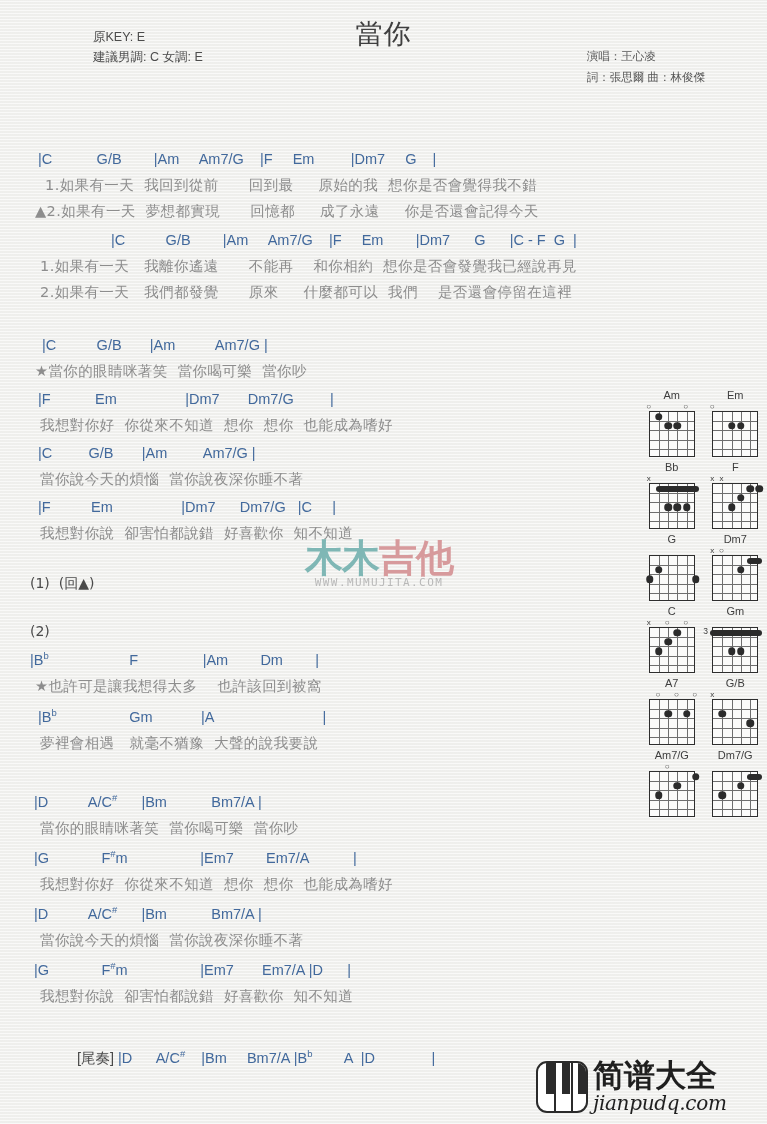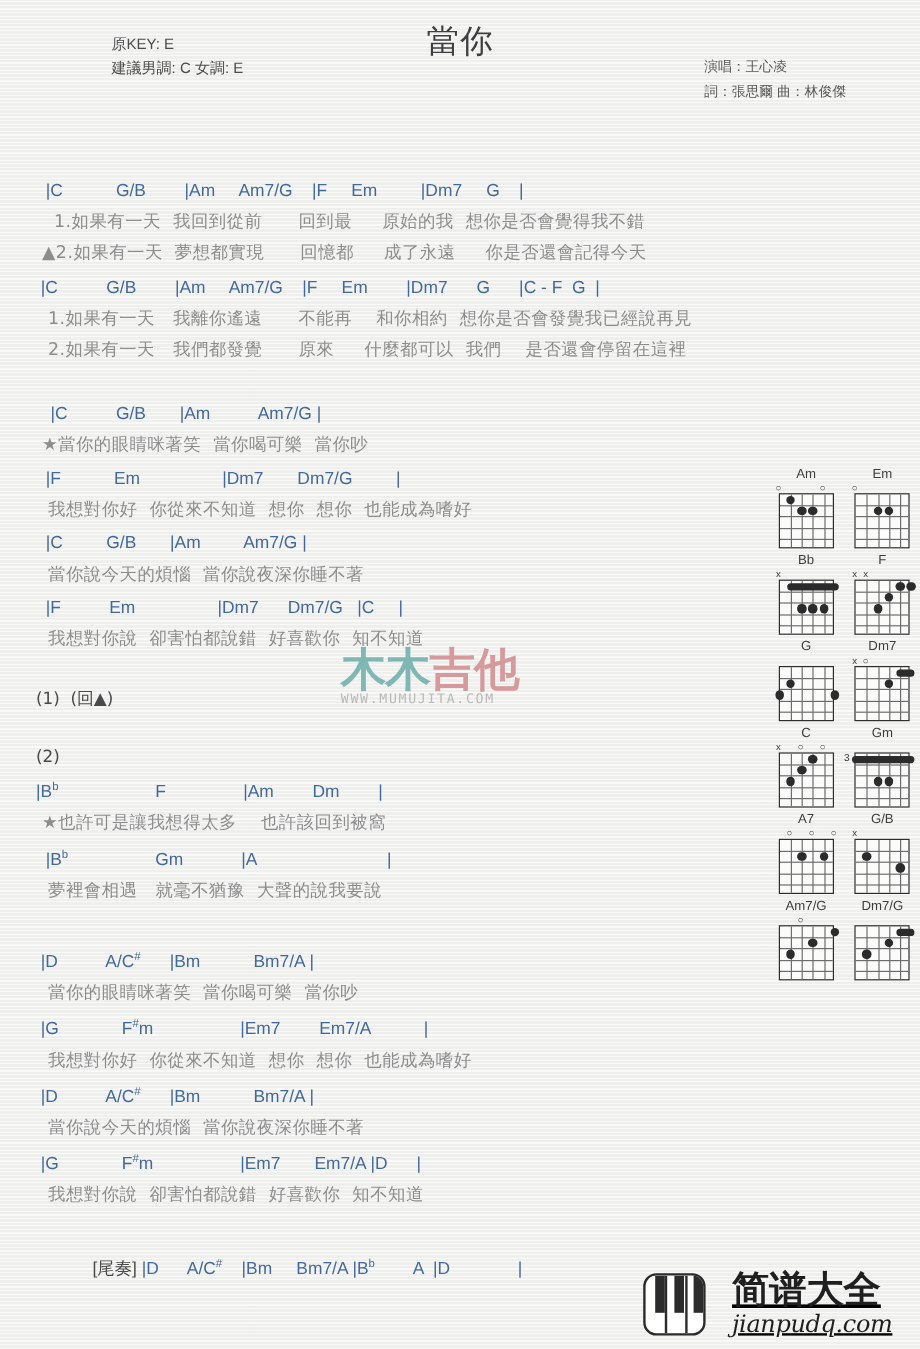--- a/index.html
+++ b/index.html
@@ -60,21 +60,21 @@
   .sup{ font-size:9.5px; vertical-align:super; line-height:0; }
   .sec-label{
     color:#4a4a4a;
     font-family:"DejaVu Sans","Liberation Sans",sans-serif;
     font-size:14px; white-space:pre;
     height:26px; line-height:26px;
   }
 
   
   .wm{
-    position:absolute; left:284px; top:538px; width:190px; text-align:left; z-index:3;
+    position:absolute; left:284px; top:538px; width:190px; text-align:center; z-index:3;
     pointer-events:none;
   }
   .wm-logo{
     font-family:"DejaVu Sans","Liberation Sans",sans-serif;
     font-size:38px; font-weight:bold; letter-spacing:-1px; line-height:40px;
   }
   .wm-c1{ color:#7fb7b5; }
   .wm-c2{ color:#d79a9c; }
   .wm-url{
     font-family:"DejaVu Sans Mono","Liberation Mono",monospace;
@@ -118,21 +118,21 @@
   
   .jp{
     position:absolute; left:536px; top:1059px; display:flex; align-items:center; z-index:4;
   }
   .jp-piano{
     position:relative; width:52px; height:52px; border-radius:11px;
     border:2.5px solid #2b2b2b; background:#fff; overflow:hidden; flex:0 0 auto;
   }
   .jp-piano .wk{ position:absolute; top:0; bottom:0; width:1.8px; background:#2b2b2b; }
   .jp-piano .bk{ position:absolute; top:0; width:8px; height:31px; background:#2b2b2b; }
-  .jp-text{ margin-left:22px;text-decoration:underline; }
+  .jp-text{ margin-left:5px; }
   .jp-cn{
     font-family:"DejaVu Sans","Liberation Sans",sans-serif;
     font-size:31px; color:#1f1f1f; line-height:33px; letter-spacing:0px; font-weight:bold;
   }
   .jp-en{
     font-family:"DejaVu Serif","Liberation Serif",serif;
     font-size:20px; color:#1f1f1f; line-height:22px; font-style:italic; letter-spacing:-0.3px;
   }
 </style>
 </head>
@@ -152,21 +152,21 @@
   <div class="credits">
     <div>演唱：王心凌</div>
     <div>詞：張思爾  曲：林俊傑</div>
   </div>
 
 
   <div class="block" style="top:147px;left:30px;">
     <div class="chordline">  |C           G/B        |Am     Am7/G    |F     Em         |Dm7     G    |</div>
     <div class="lyricline">   1.如果有一天  我回到從前      回到最     原始的我  想你是否會覺得我不錯</div>
     <div class="lyricline"> ▲2.如果有一天  夢想都實現      回憶都     成了永遠     你是否還會記得今天</div>
-    <div class="chordline" style="margin-top:4px;"> |C          G/B        |Am     Am7/G    |F     Em        |Dm7      G      |C - F  G  |</div>
+    <div class="chordline" style="margin-top:4px;text-align:right;"> |C          G/B        |Am     Am7/G    |F     Em        |Dm7      G      |C - F  G  |</div>
     <div class="lyricline">  1.如果有一天   我離你遙遠      不能再    和你相約  想你是否會發覺我已經說再見</div>
     <div class="lyricline">  2.如果有一天   我們都發覺      原來     什麼都可以  我們    是否還會停留在這裡</div>
   </div>
 
   <div class="block" style="top:333px;left:30px;">
     <div class="chordline">   |C          G/B       |Am          Am7/G |</div>
     <div class="lyricline"> ★當你的眼睛咪著笑  當你喝可樂  當你吵</div>
     <div class="chordline" style="margin-top:3px;">  |F           Em                 |Dm7       Dm7/G         |</div>
     <div class="lyricline">  我想對你好  你從來不知道  想你  想你  也能成為嗜好</div>
     <div class="chordline" style="margin-top:3px;">  |C         G/B       |Am         Am7/G |</div>

